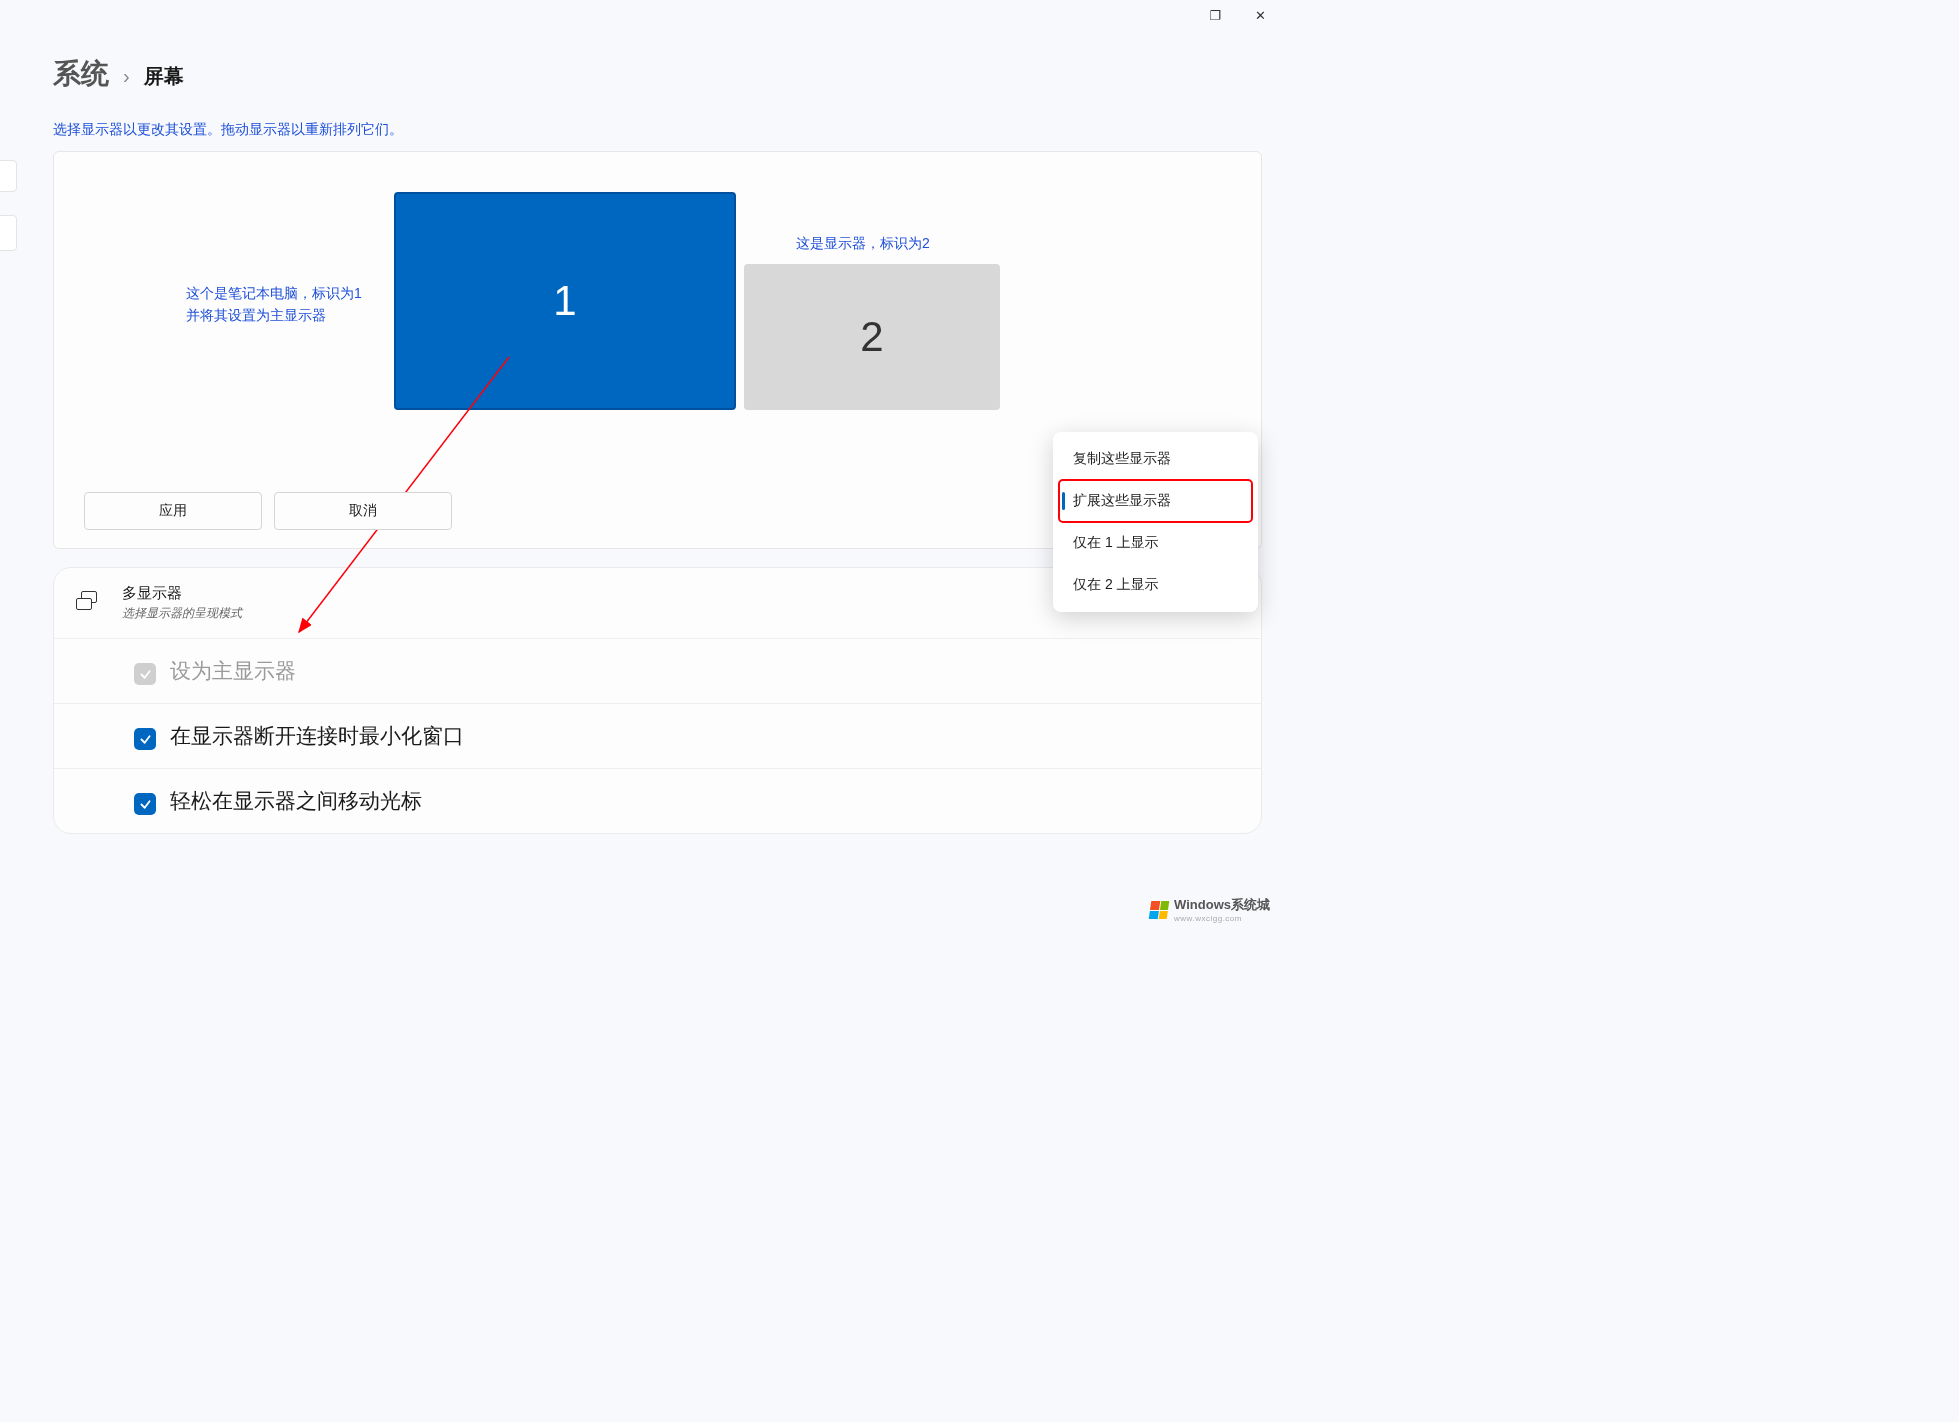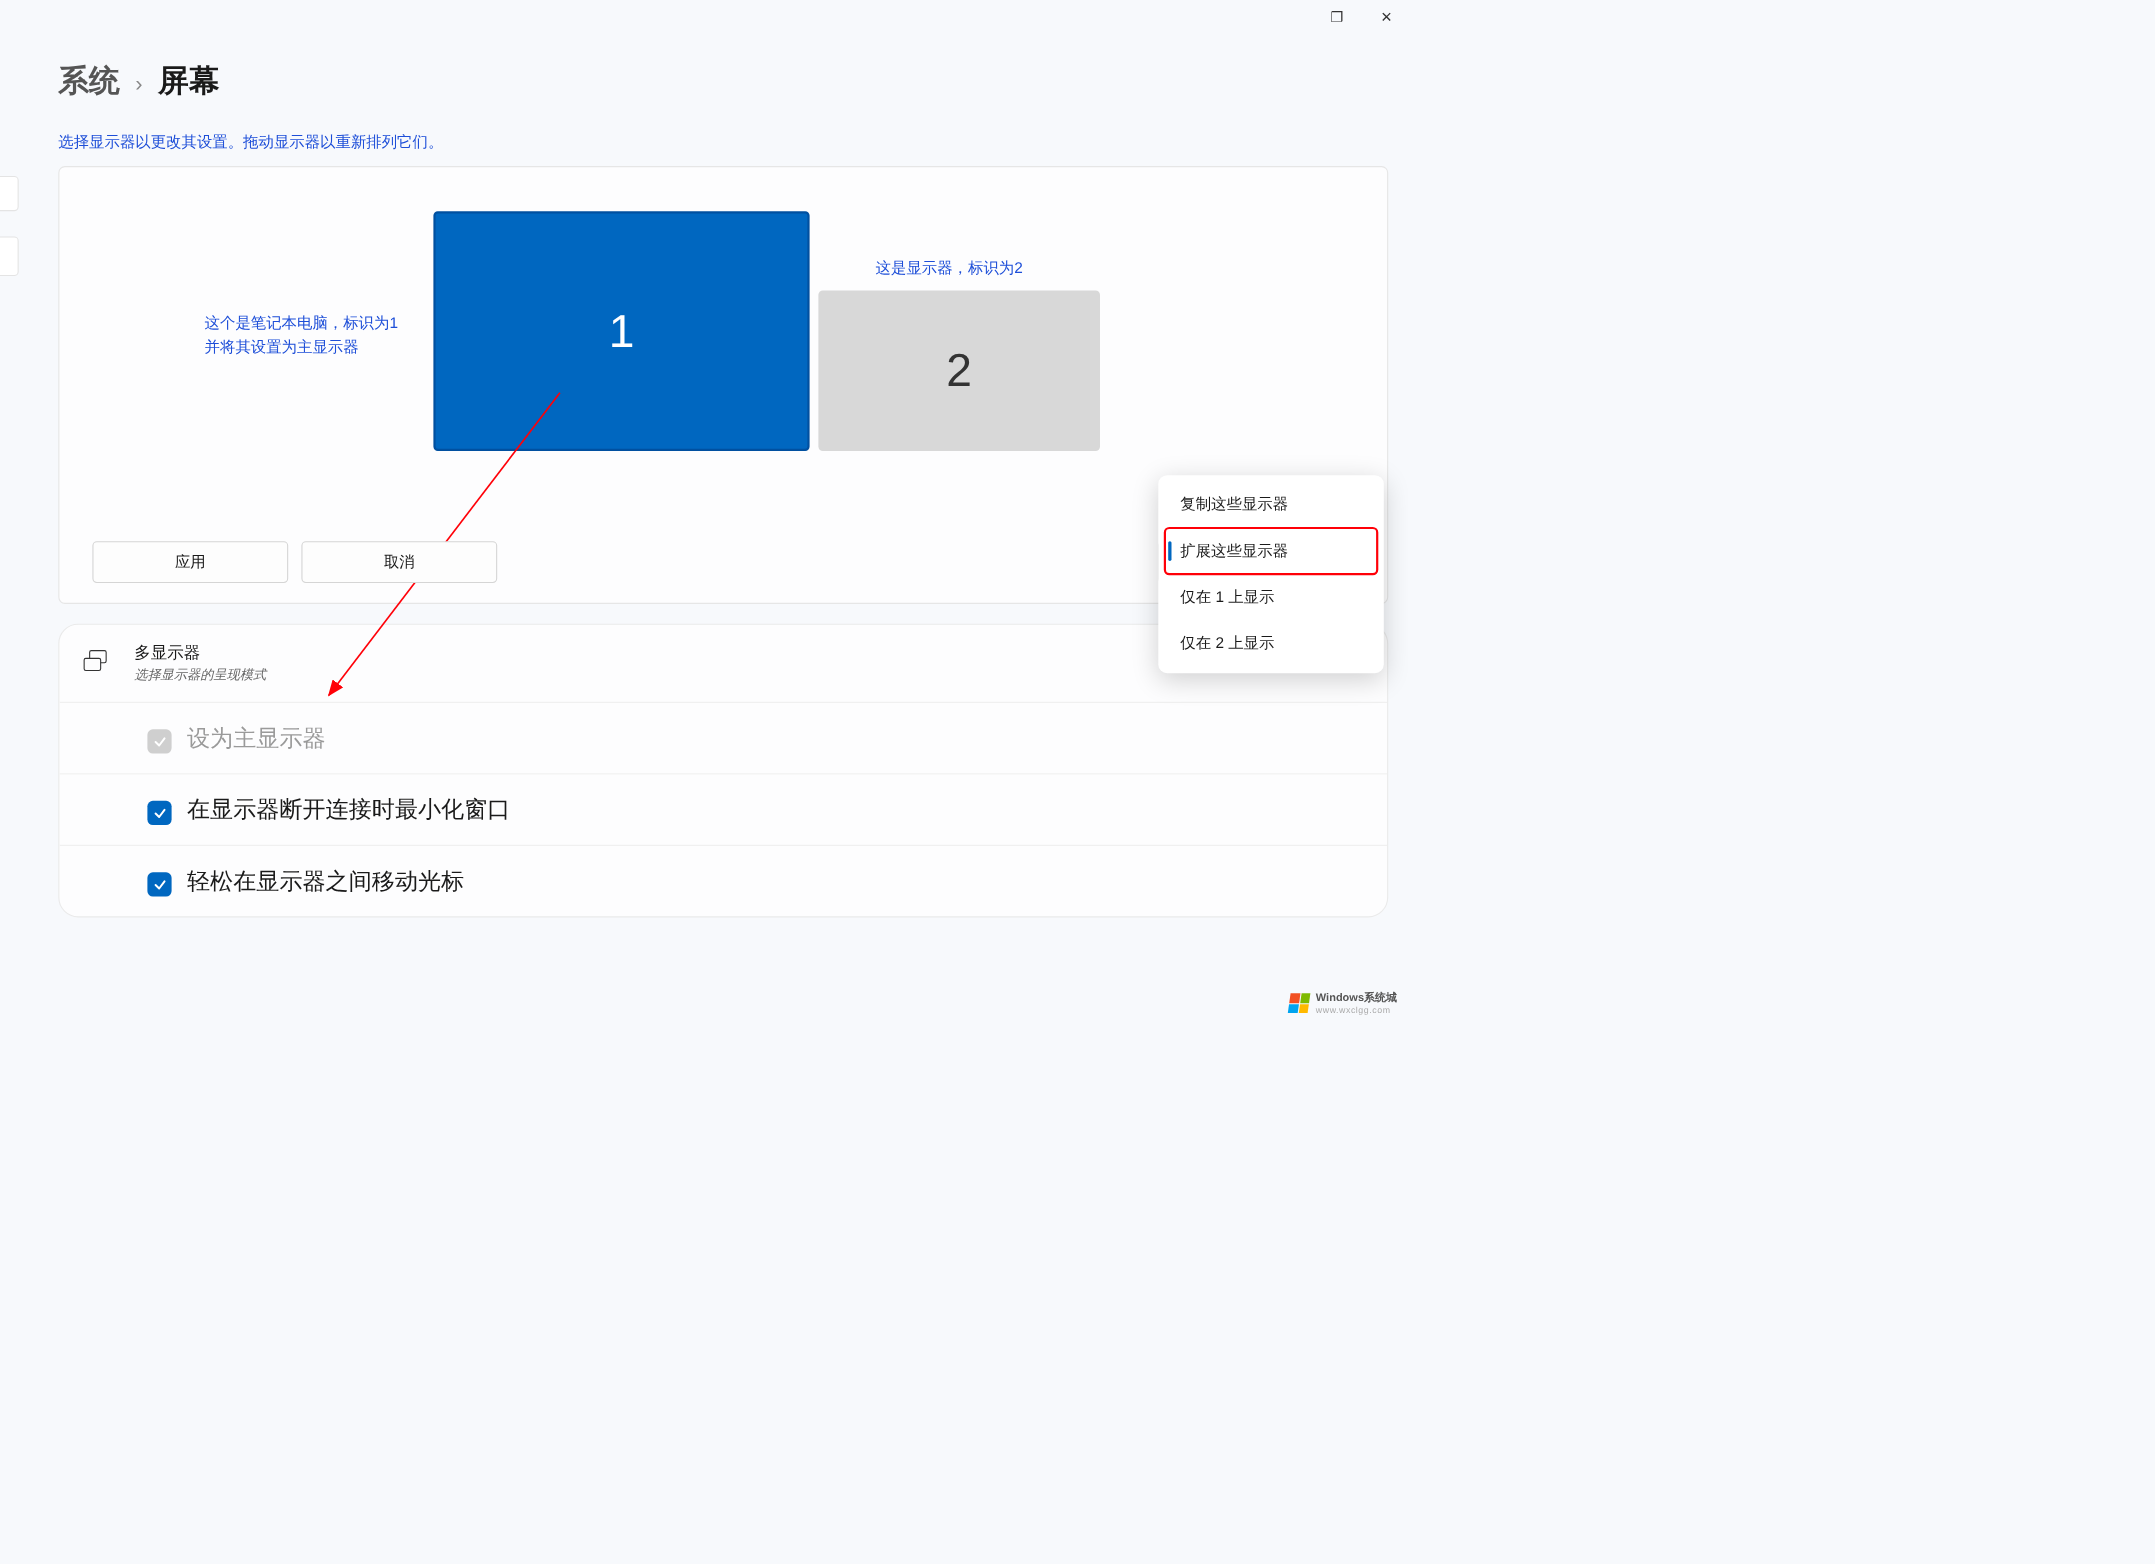--- a/index.html
+++ b/index.html
@@ -57,21 +57,21 @@
     font-size: 28px;
     font-weight: 600;
     color: #555;
     cursor: pointer;
   }
   .breadcrumb .sep {
     font-size: 20px;
     color: #888;
   }
   .breadcrumb .current {
-    font-size: 28px;
+    font-size: 20px;
     font-weight: 600;
   }
   .description {
     font-size: 14px;
     color: #1d4ed8;
     margin-bottom: 12px;
   }
 
   .arrange-card {
     border: 1px solid #e6e6e6;
@@ -264,21 +264,21 @@
     display: grid;
     grid-template-columns: 1fr 1fr;
     grid-template-rows: 1fr 1fr;
     gap: 1px;
     transform: skewX(-8deg);
   }
   .watermark .logo span:nth-child(1){background:#f25022;}
   .watermark .logo span:nth-child(2){background:#7fba00;}
   .watermark .logo span:nth-child(3){background:#00a4ef;}
   .watermark .logo span:nth-child(4){background:#ffb900;}
-  .watermark .txt .t1 { font-weight: 600; font-size: 10px; }
+  .watermark .txt .t1 { font-weight: 600; font-size: 13px; }
   .watermark .txt .t2 { font-size: 8px; color: #aaa; letter-spacing: 0.5px; }
 </style>
 </head>
 <body>
 
 <div class="window-controls">
   <span>❐</span>
   <span>✕</span>
 </div>
 

